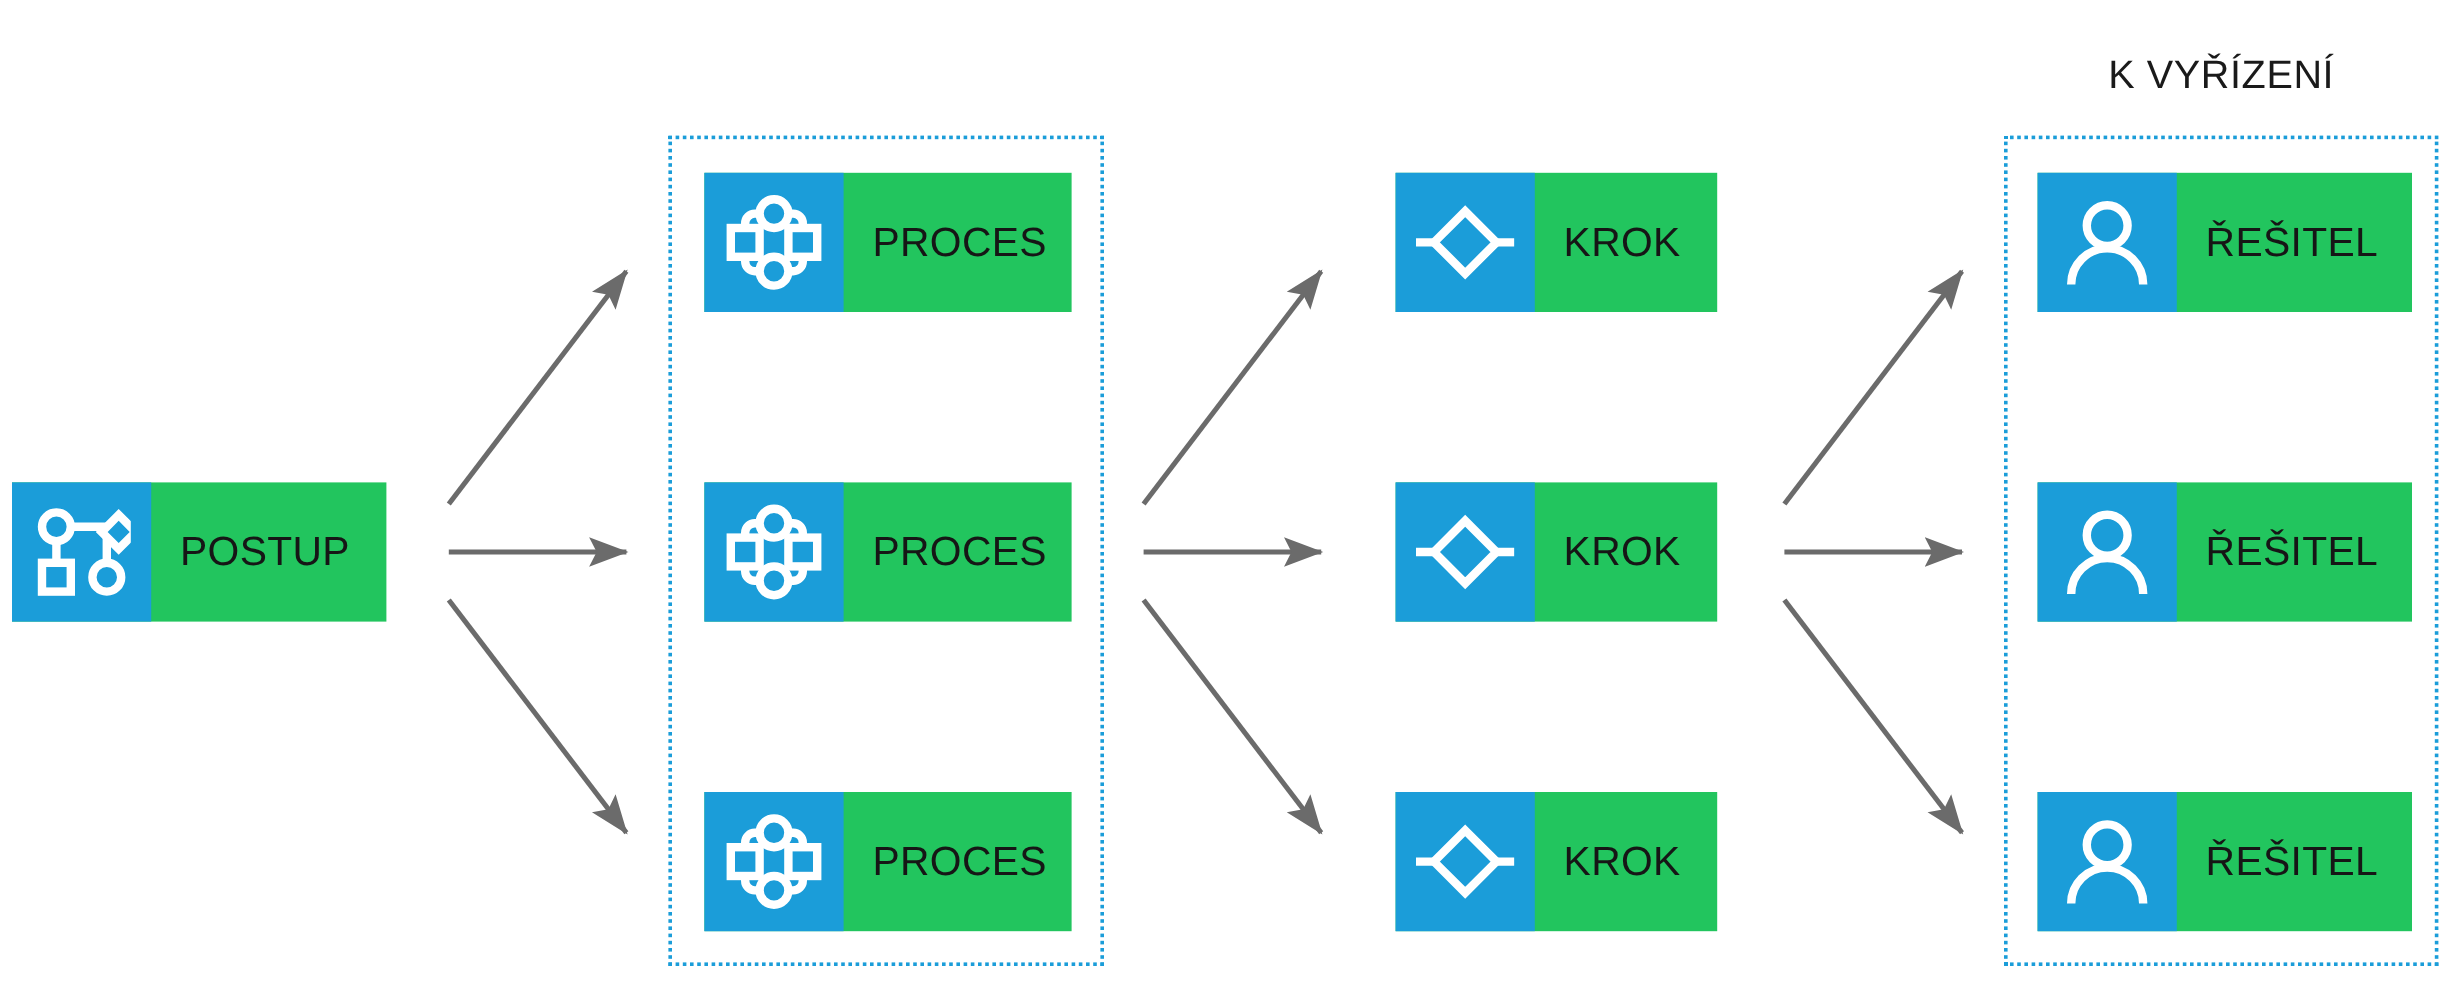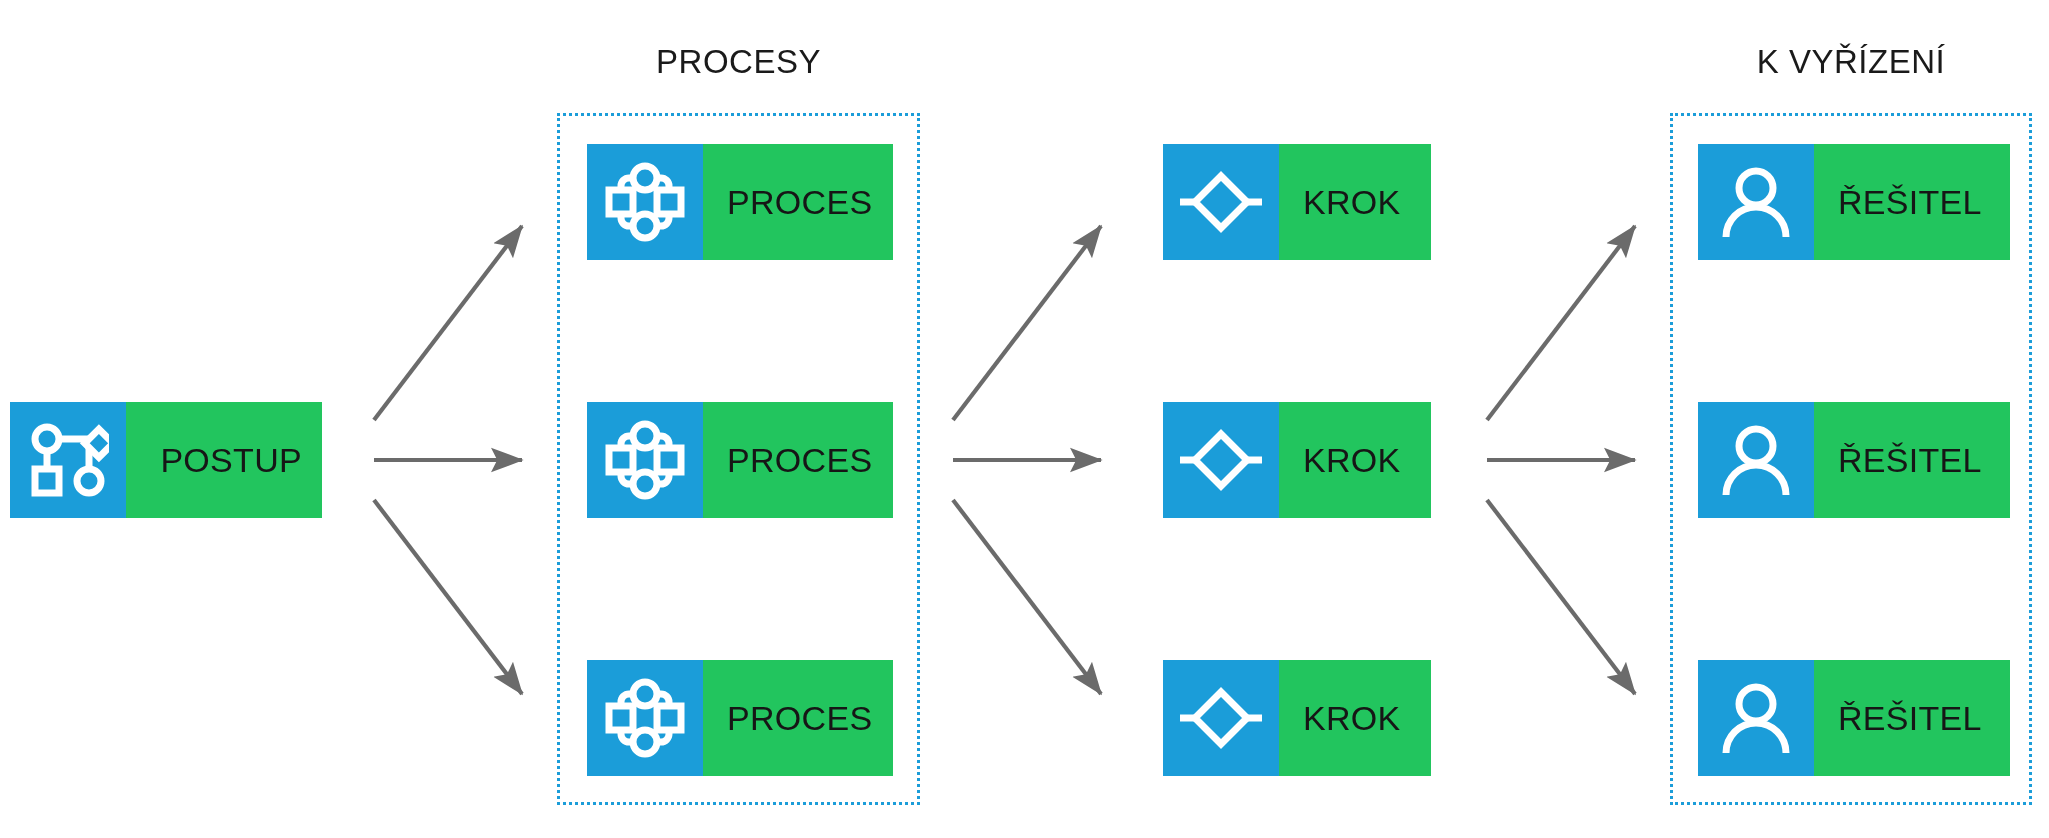--- a/index.html
+++ b/index.html
@@ -79,21 +79,20 @@
   }
 </style>
 </head>
 <body>
 
 <div id="stage">
 
   <div class="group-frame" style="left:557px; top:113px; width:363px; height:692px;"></div>
   <div class="group-frame" style="left:1670px; top:113px; width:362px; height:692px;"></div>
 
-  <div class="group-title" style="left:557px; top:43px; width:363px;">PROCESY</div>
   <div class="group-title" style="left:1670px; top:43px; width:362px;">K VYŘÍZENÍ</div>
 
   <svg id="arrow-layer" viewBox="0 0 2049 838" xmlns="http://www.w3.org/2000/svg">
     <defs>
       <marker id="ah" markerWidth="9" markerHeight="9" refX="7.4" refY="3.1" orient="auto" markerUnits="strokeWidth">
         <path d="M0,0.15 L7.8,3.1 L0,6.05 L1.5,3.1 Z" fill="#6B6B6B"></path>
       </marker>
     </defs>
     <g stroke="#6B6B6B" stroke-width="4.2" fill="none" marker-end="url(#ah)">
 
@@ -104,21 +103,21 @@
       <line x1="953" y1="420" x2="1101" y2="226"></line>
       <line x1="953" y1="460" x2="1101" y2="460"></line>
       <line x1="953" y1="500" x2="1101" y2="694"></line>
 
       <line x1="1487" y1="420" x2="1635" y2="226"></line>
       <line x1="1487" y1="460" x2="1635" y2="460"></line>
       <line x1="1487" y1="500" x2="1635" y2="694"></line>
     </g>
   </svg>
 
-  <div class="node" style="left:10px; top:402px; width:312px;justify-content:space-between;">
+  <div class="node" style="left:10px; top:402px; width:312px;">
     <div class="node-icon">
       <svg width="82" height="82" viewBox="0 0 82 82" xmlns="http://www.w3.org/2000/svg">
         <g stroke="#ffffff" stroke-width="7" fill="none">
           <line x1="20" y1="20" x2="62" y2="20"></line>
           <line x1="20" y1="20" x2="20" y2="62"></line>
           <line x1="62" y1="20" x2="62" y2="62"></line>
         </g>
         <circle cx="20" cy="20" r="12" fill="#1B9DD9" stroke="#ffffff" stroke-width="7"></circle>
         <rect x="8" y="50" width="24" height="24" fill="#1B9DD9" stroke="#ffffff" stroke-width="7"></rect>
         <circle cx="62" cy="62" r="12" fill="#1B9DD9" stroke="#ffffff" stroke-width="7"></circle>

